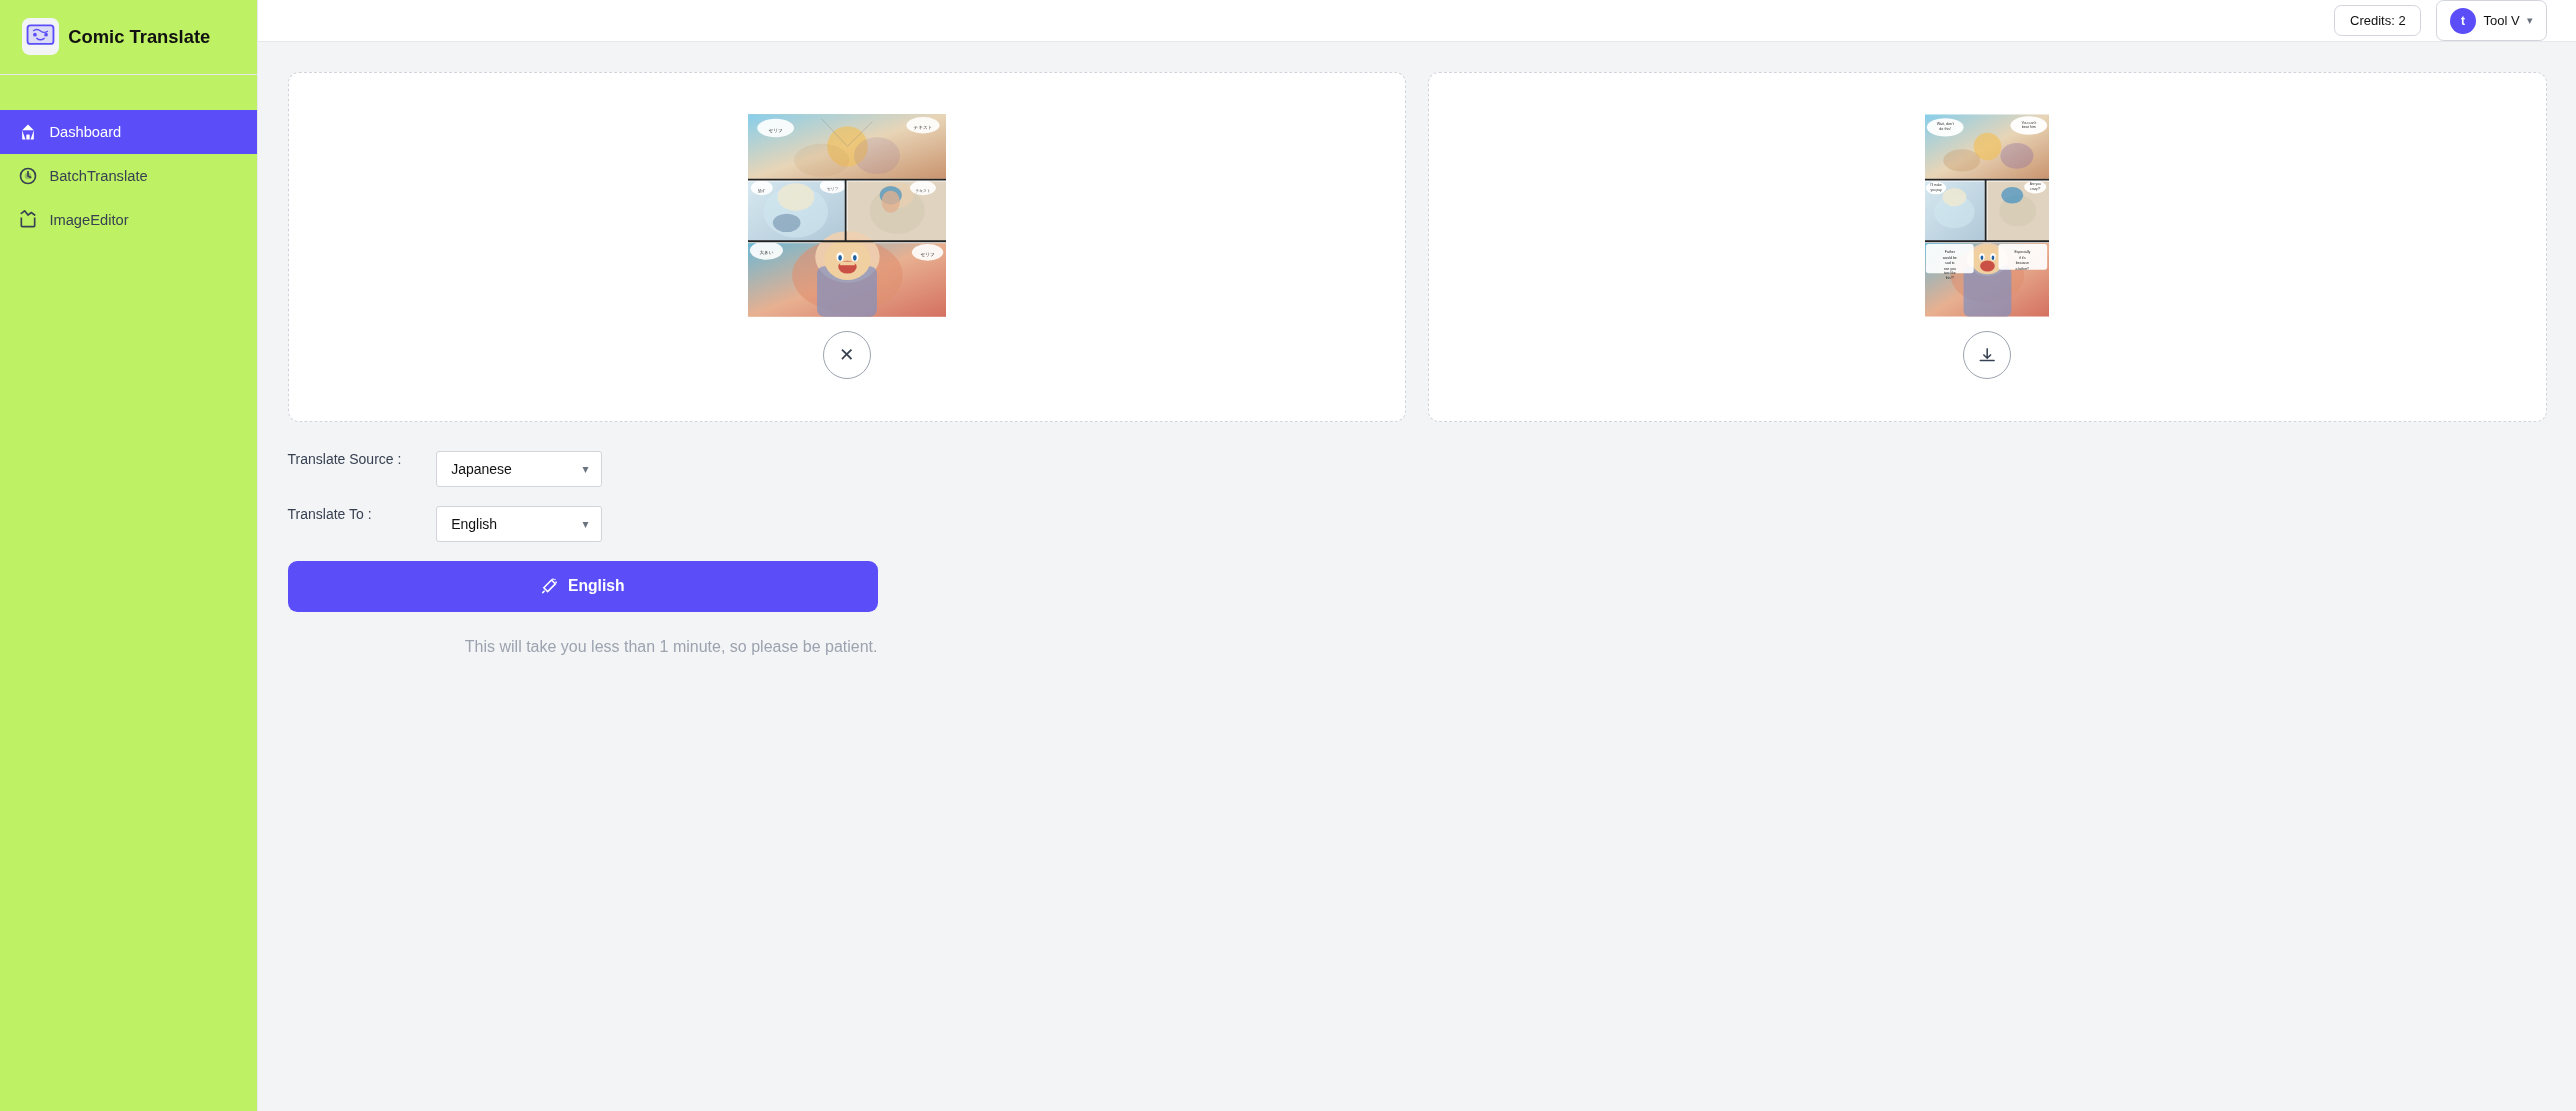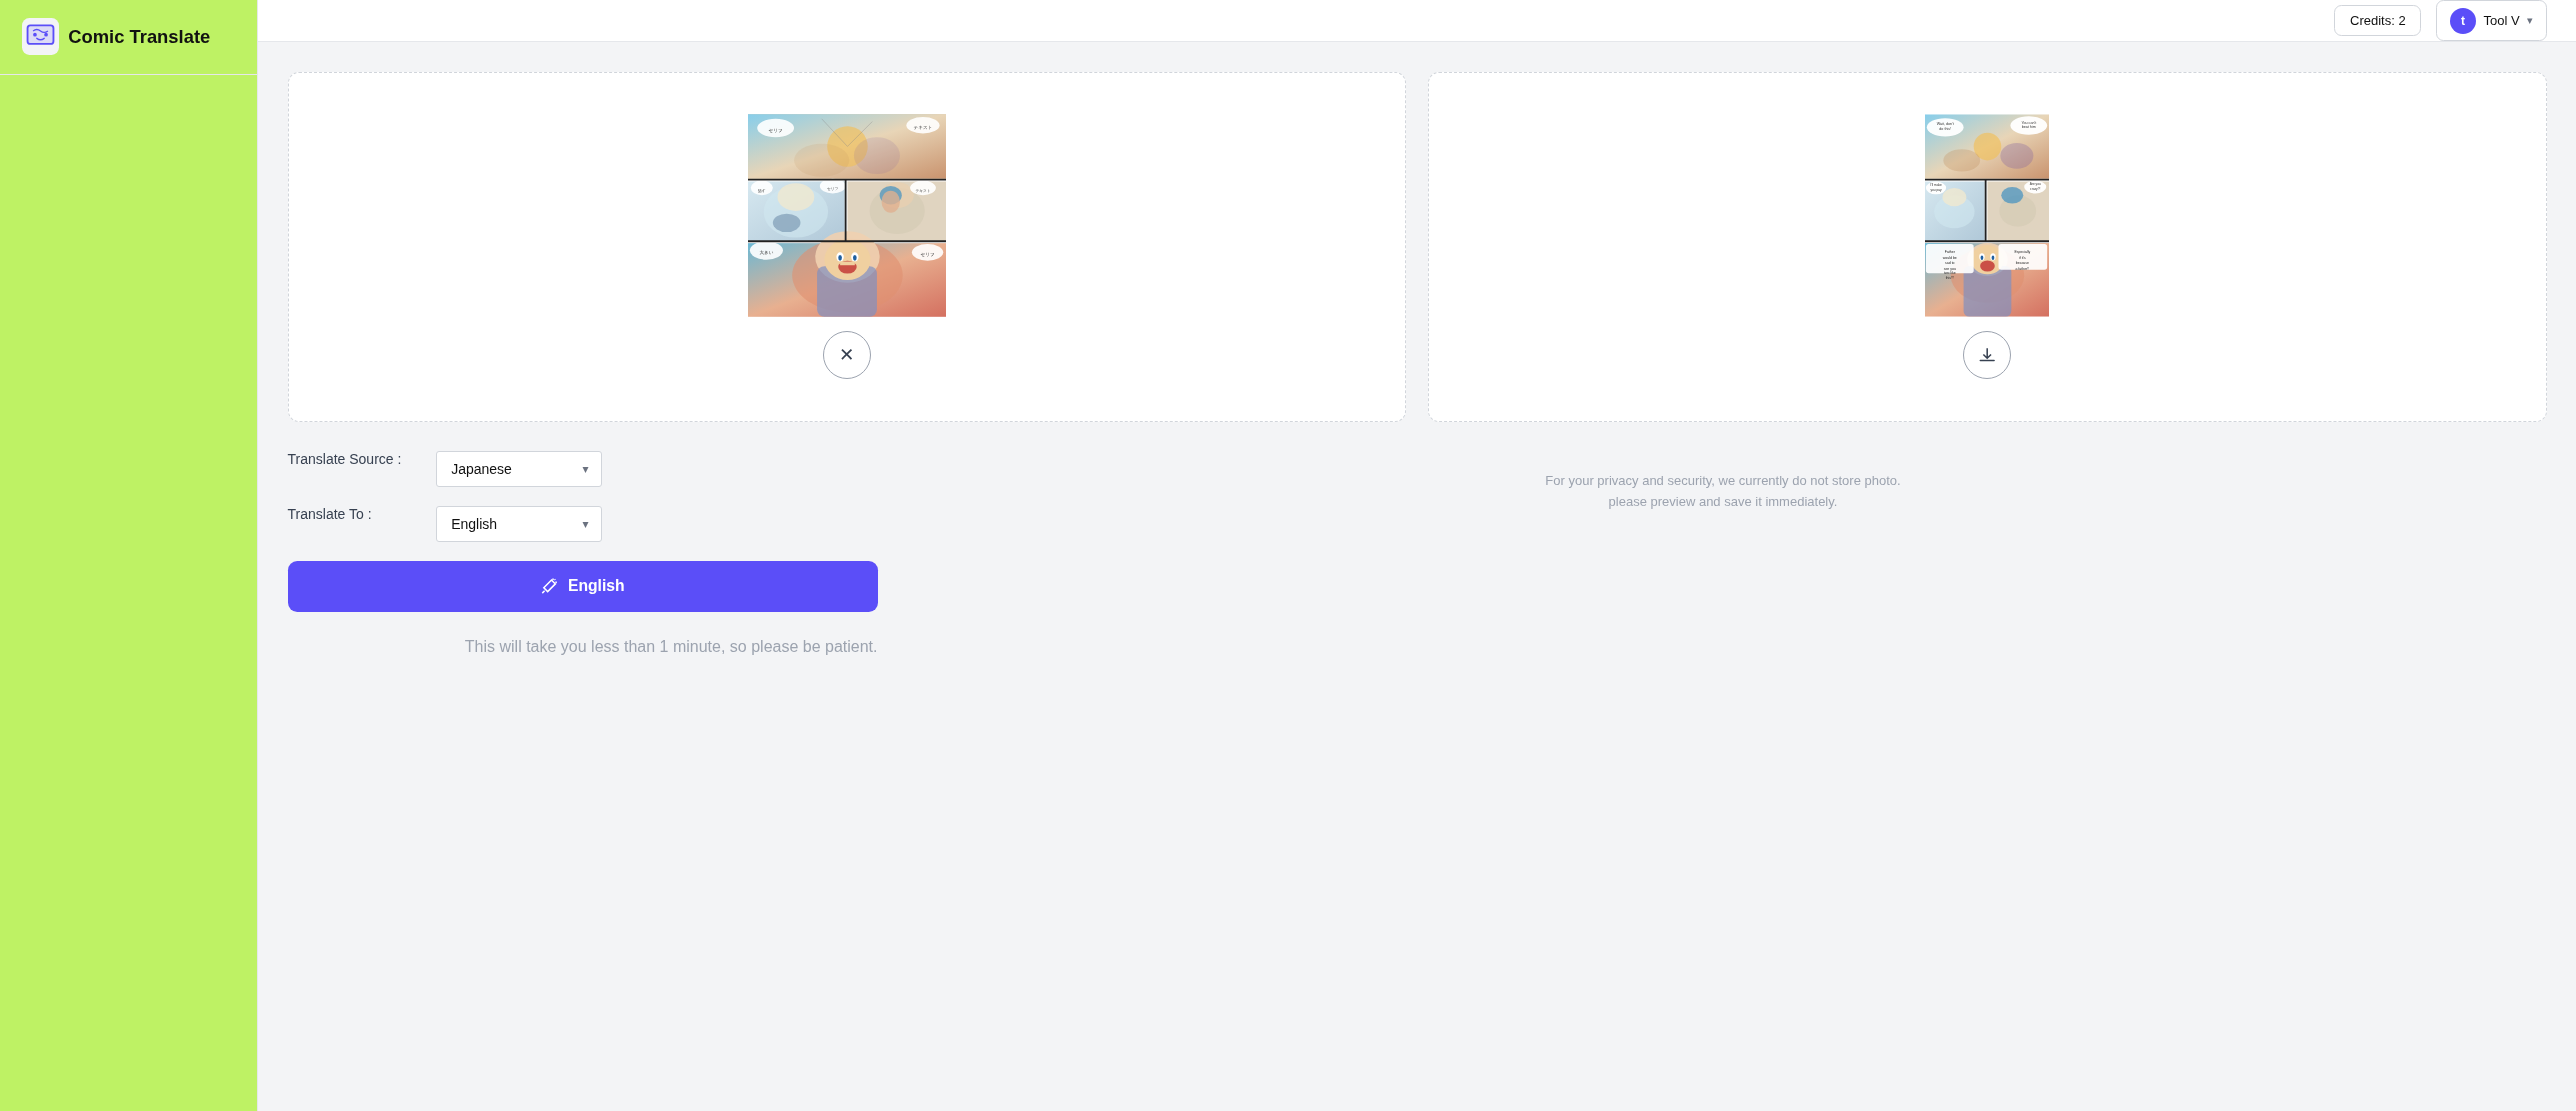--- a/index.html
+++ b/index.html
@@ -254,20 +254,43 @@
       <rect width="40" height="40" rx="8" fill="#f3f4f6"></rect>
       <rect x="6" y="8" width="28" height="20" rx="3" fill="#5b4ef8" opacity="0.15"></rect>
       <rect x="6" y="8" width="28" height="20" rx="3" stroke="#5b4ef8" stroke-width="2"></rect>
       <path d="M12 14 Q16 11 20 14 Q24 17 28 14" stroke="#5b4ef8" stroke-width="1.5" fill="none"></path>
       <circle cx="14" cy="18" r="2" fill="#5b4ef8"></circle>
       <circle cx="26" cy="18" r="2" fill="#5b4ef8"></circle>
       <path d="M16 22 Q20 25 24 22" stroke="#5b4ef8" stroke-width="1.5" fill="none" stroke-linecap="round"></path>
     </svg>
     <span class="sidebar-title">Comic Translate</span>
   </div>
+  <nav class="sidebar-nav">
+    <div class="nav-item active">
+      <svg class="nav-icon" viewBox="0 0 24 24" fill="currentColor">
+        <path d="M3 12l2-2m0 0l7-7 7 7M5 10v10a1 1 0 001 1h3m10-11l2 2m-2-2v10a1 1 0 01-1 1h-3m-6 0a1 1 0 001-1v-4a1 1 0 011-1h2a1 1 0 011 1v4a1 1 0 001 1m-6 0h6"></path>
+      </svg>
+      <span>Dashboard</span>
+    </div>
+    <div class="nav-item">
+      <svg class="nav-icon" viewBox="0 0 24 24" fill="none" stroke="currentColor" stroke-width="2">
+        <circle cx="12" cy="12" r="9"></circle>
+        <path d="M12 6v6l4 2"></path>
+        <circle cx="12" cy="12" r="3" fill="currentColor" opacity="0.3"></circle>
+      </svg>
+      <span>BatchTranslate</span>
+    </div>
+    <div class="nav-item">
+      <svg class="nav-icon" viewBox="0 0 24 24" fill="none" stroke="currentColor" stroke-width="2">
+        <path d="M4 4l4-3 4 5 4-3 4 3" stroke-linecap="round"></path>
+        <path d="M4 9v10a1 1 0 001 1h14a1 1 0 001-1V9"></path>
+      </svg>
+      <span>ImageEditor</span>
+    </div>
+  </nav>
 </aside>
 
 <main class="main">
 
   <header class="header">
     <div class="credits-badge">Credits: 2</div>
     <div class="user-badge">
       <div class="user-avatar">t</div>
       <span class="user-name">Tool V</span>
       <span class="chevron-down">▾</span>
@@ -486,21 +509,16 @@
               <path d="M15 4l5 5-10 10-5-5L15 4z"></path>
               <path d="M3 21l3-3"></path>
               <path d="M20 4l-1-1M17 2v2M22 7h-2"></path>
             </svg>
             <span>English</span>
           </button>
           <p class="generate-hint">This will take you less than 1 minute, so please be patient.</p>
         </div>
       </div>
 
-      <div class="bottom-right">
-        <p class="privacy-note">
-          <span>For your privacy and security, we currently do not store photo.<br>please preview and save it immediately.</span>
-        </p>
-      </div>
     </div>
   </div>
 </main>
 
 
 </body></html>

